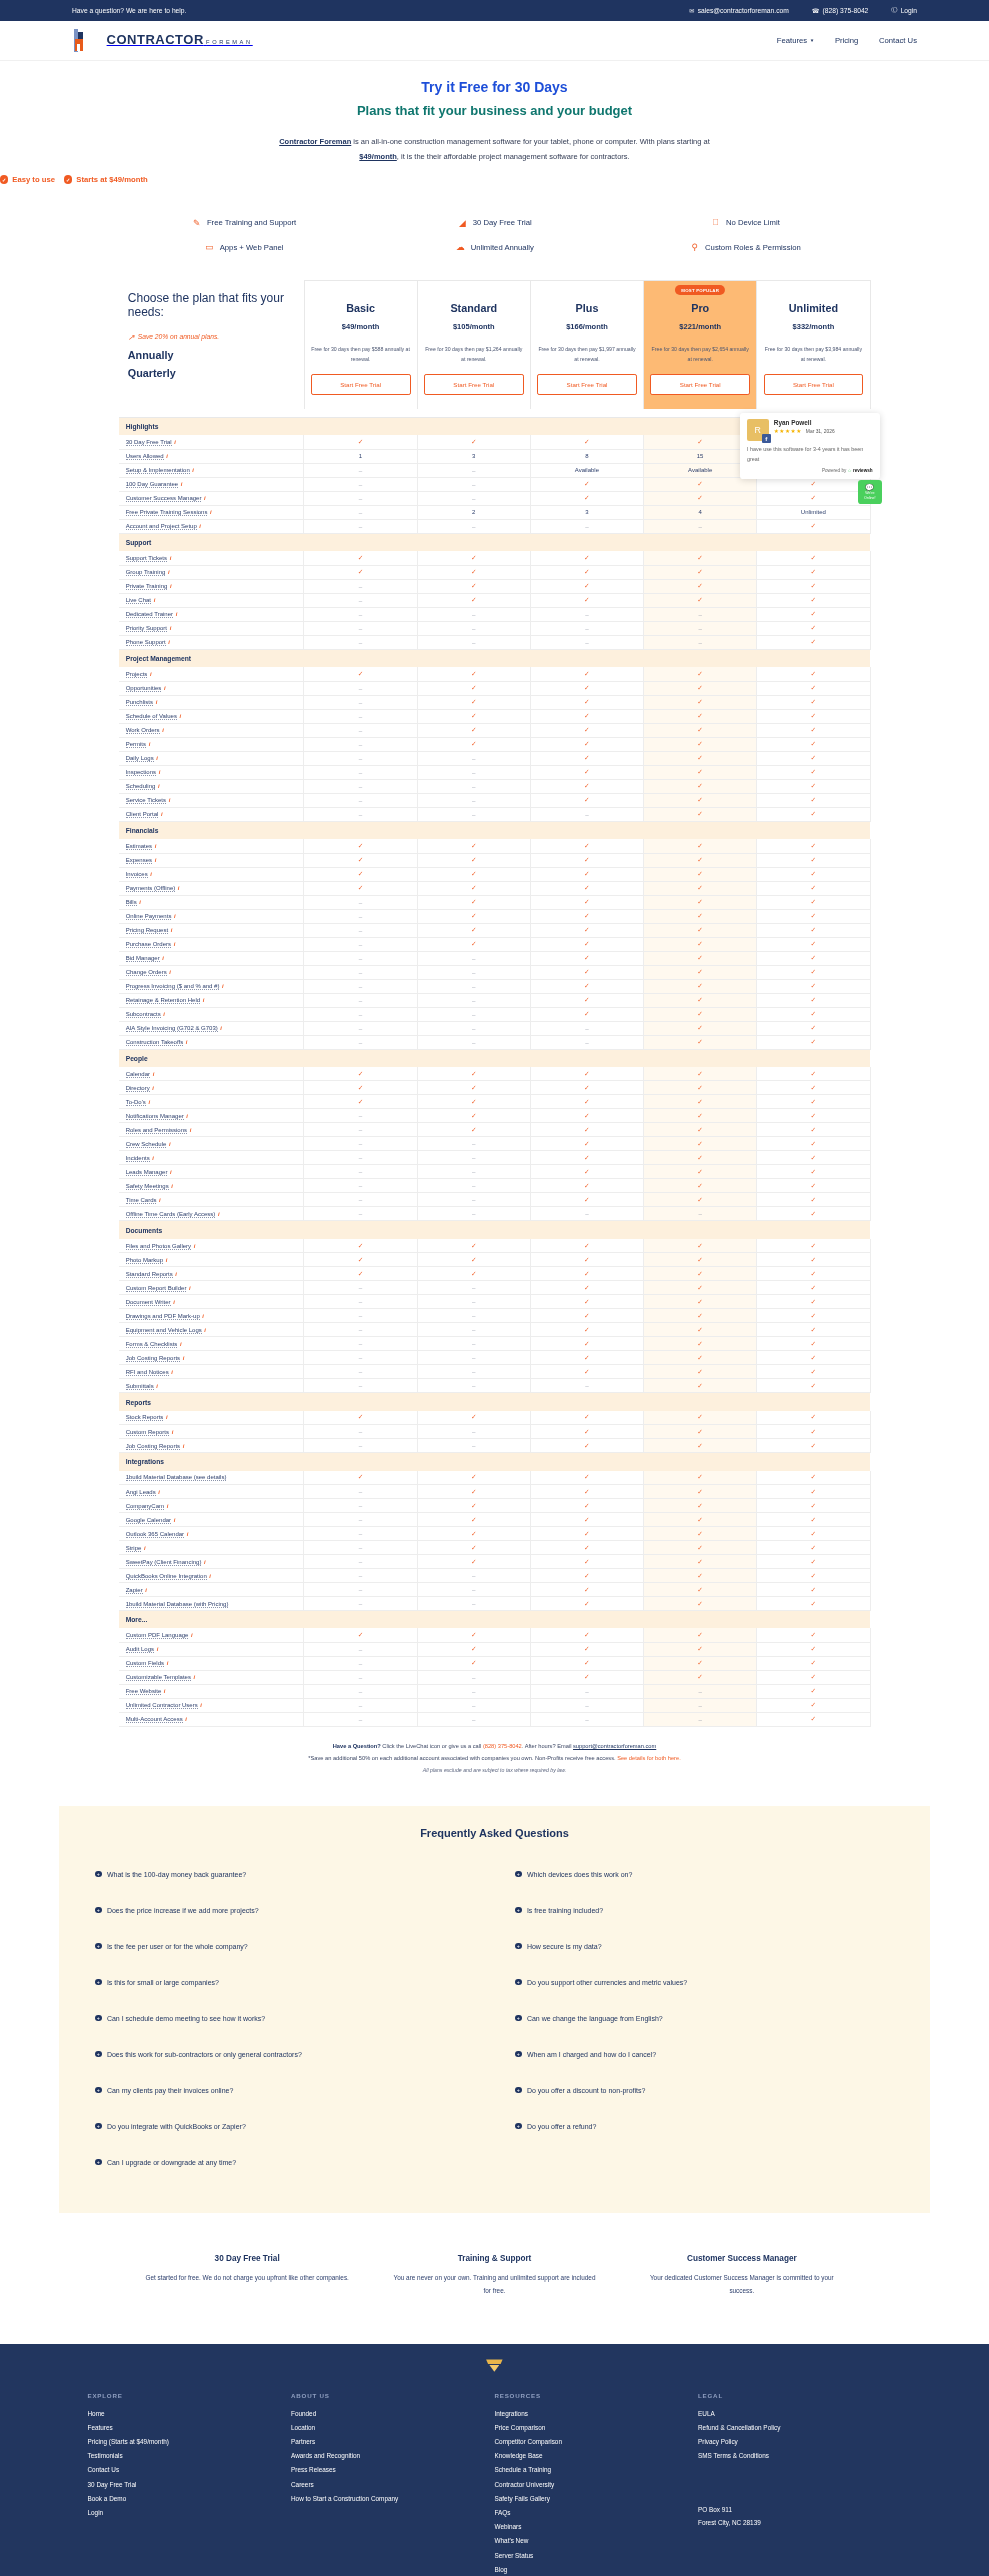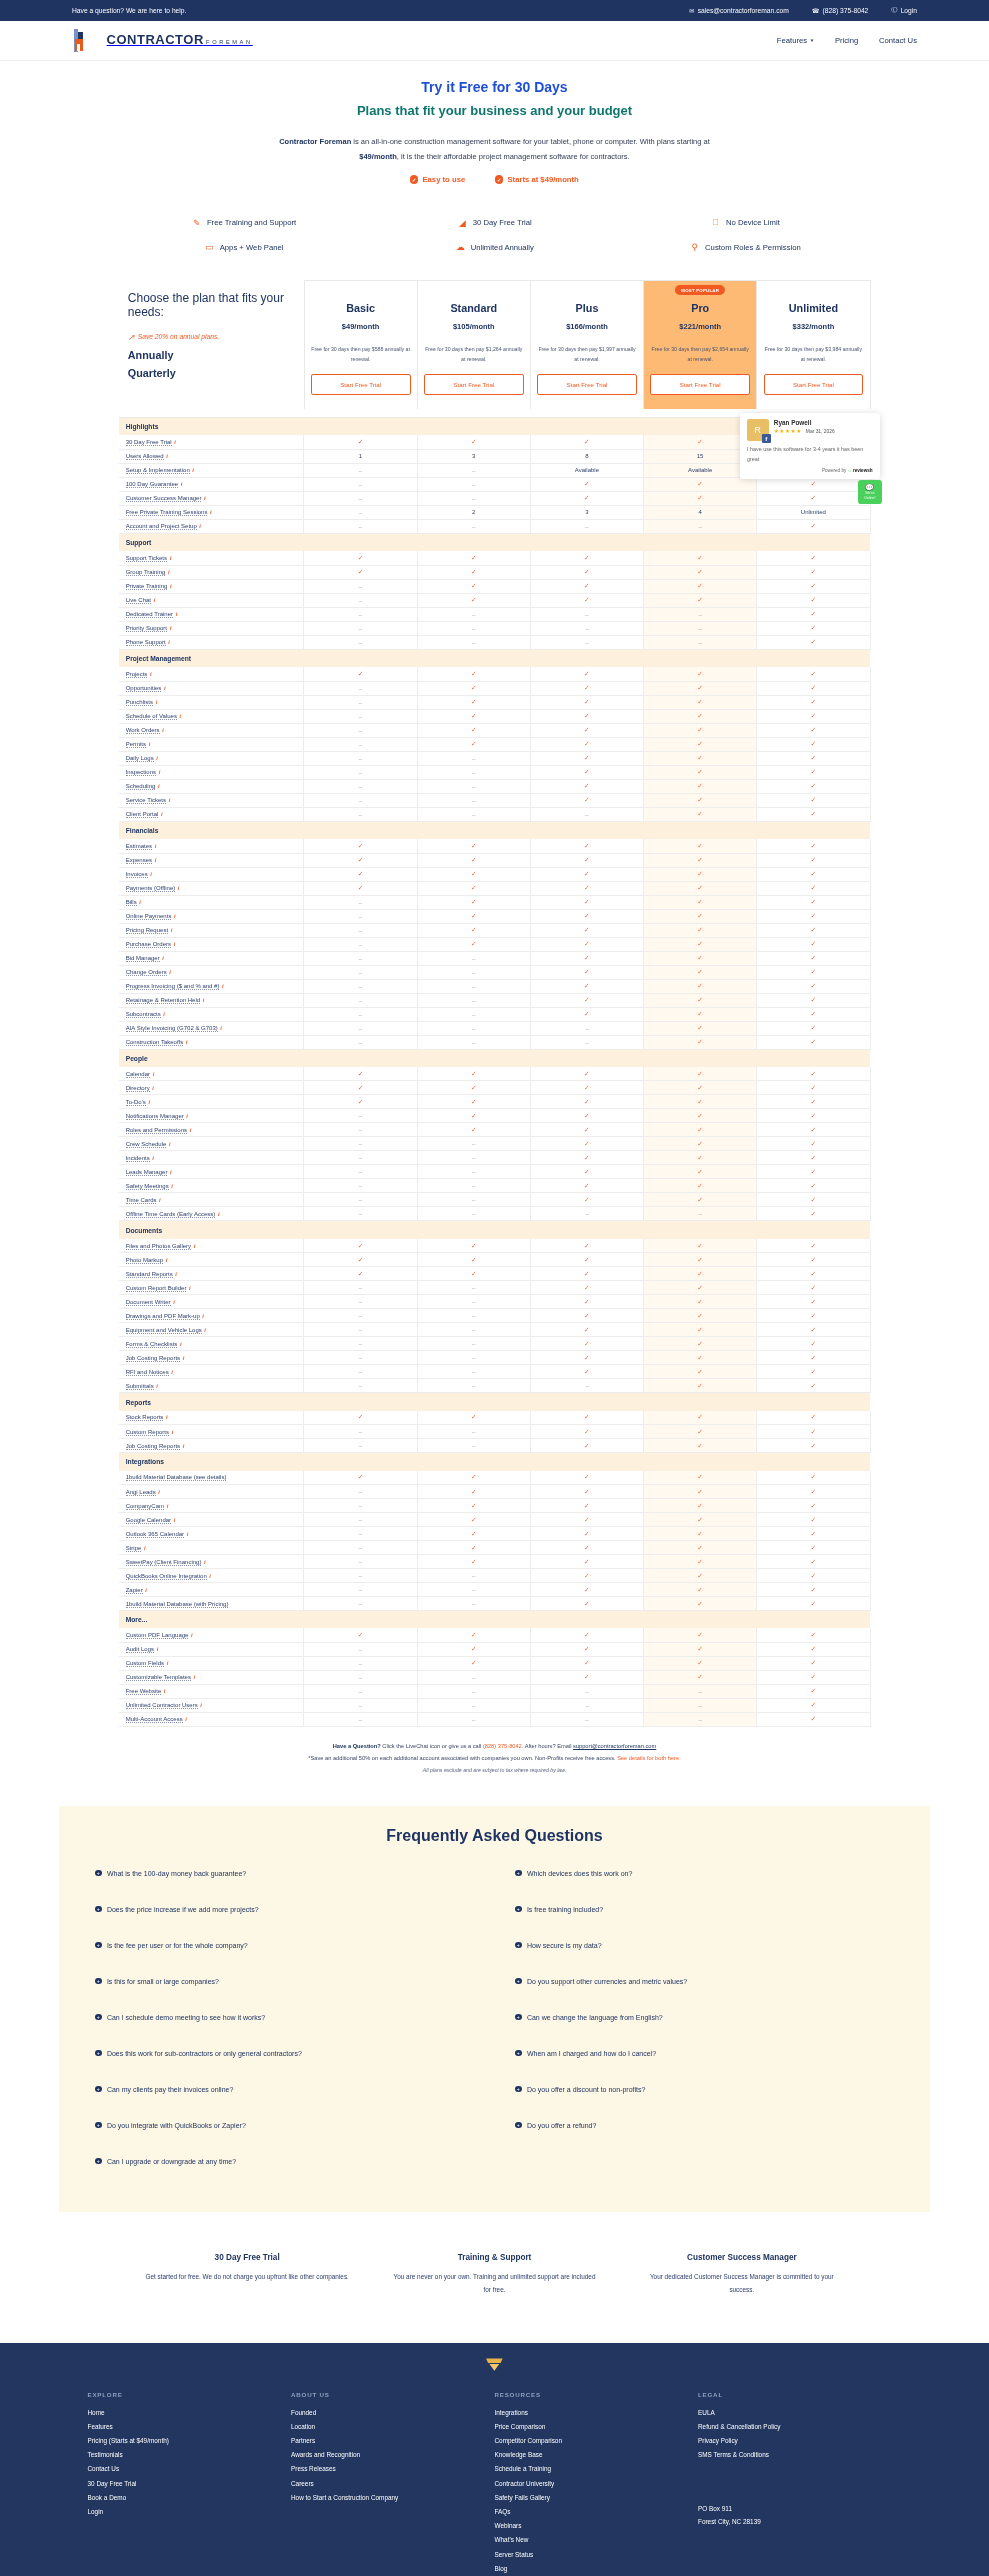--- a/index.html
+++ b/index.html
@@ -45,22 +45,22 @@
   .logo-text .l2 { font-size: 5.7px; letter-spacing: 2.6px; color: #1f3460; margin-top: 1.5px; text-align: center; }
   .nav-links { margin-left: auto; display: flex; align-items: center; gap: 20.6px; }
   .nav-links a { color: #1f3460; font-size: 7.7px; text-decoration: none; display:flex; align-items:center; gap:2.6px;}
   .caret { font-size: 4.6px; }
 
   
   .hero { text-align: center; padding: 18.5px 0 5.2px; }
   .hero h1 { color: #1d4ed8; font-size: 14px; font-weight: bold; margin-bottom: 8.2px; }
   .hero h2 { color: #0f766e; font-size: 13px; font-weight: bold; margin-bottom: 15.5px; }
   .hero p { color: #333c54; font-size: 7.5px; line-height: 2.0; max-width: 464px; margin: 0 auto;}
-  .hero p b { color: #1f3460; }
-  .hero-badges { display: flex; justify-content: center; gap: 30px; margin-top: 11.3px; }
+  .hero p b { color: #1f3460; text-decoration: underline; }
+  .hero-badges { display: flex; gap: 9px; margin-top: 11.3px; }
   .badge { display: flex; align-items: center; gap: 4.1px; color: #f05a22; font-size: 7.7px; font-weight: bold; }
   .circ-check {
     width: 8.2px; height: 8.2px; border-radius: 50%; background: #f05a22; color: #fff;
     font-size: 5.2px; display: inline-flex; align-items: center; justify-content: center;
   }
 
   
   .fstrip { max-width: 752px; margin: 20.6px auto 0; }
   .frow { display: flex; }
   .fcell { flex: 1; display: flex; align-items: center; justify-content: center; gap: 5.2px; padding: 7.2px 0; color: #1f3460; font-size: 7.7px; }
@@ -134,21 +134,21 @@
   .rc-powered { text-align: right; font-size: 4.6px; color: #666; margin-top: 4.1px; }
   .rc-powered .rs { color: #111; font-weight: bold; }
   .chat-bubble {
     position: absolute; width: 24px; height: 24px; background: #4ad05d; border-radius: 3.1px;
     color: #fff; font-size: 3.6px; display: flex; flex-direction: column; align-items: center;
     justify-content: center; line-height: 1.3; text-align: center; cursor: pointer;
   }
 
   
   .faq { background: #fdf7e6; max-width: 871px; margin: 25px auto 0; padding: 20.6px 36px 33px; }
-  .faq h3 { text-align: center; font-size: 16px; color: #1f3460; font-weight: bold; margin-bottom: 10px;}
+  .faq h3 { text-align: center; font-size: 11px; color: #1f3460; font-weight: bold; margin-bottom: 17px;}
   .faq-grid { display: grid; grid-template-columns: 1fr 1fr; column-gap: 41px; row-gap: 0; }
   .faq-item { display: flex; align-items: center; gap: 5.2px; height: 36px; font-size: 7px; color: #1f3460; cursor: pointer; }
   .plus-ico {
     width: 6.7px; height: 6.7px; border-radius: 50%; background: #1f3460; color: #fff;
     font-size: 5.2px; display: inline-flex; align-items: center; justify-content: center; flex: 0 0 6.7px;
   }
 
   
   .benefits { display: flex; max-width: 804px; margin: 41px auto 0; padding: 0 31px 46px; }
   .ben { flex: 1; text-align: center; padding: 0 18.5px; }

